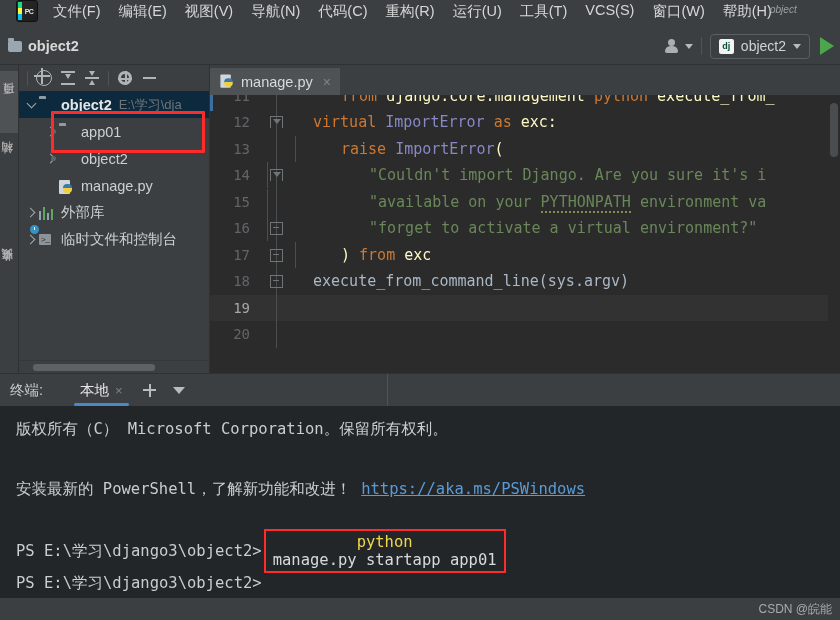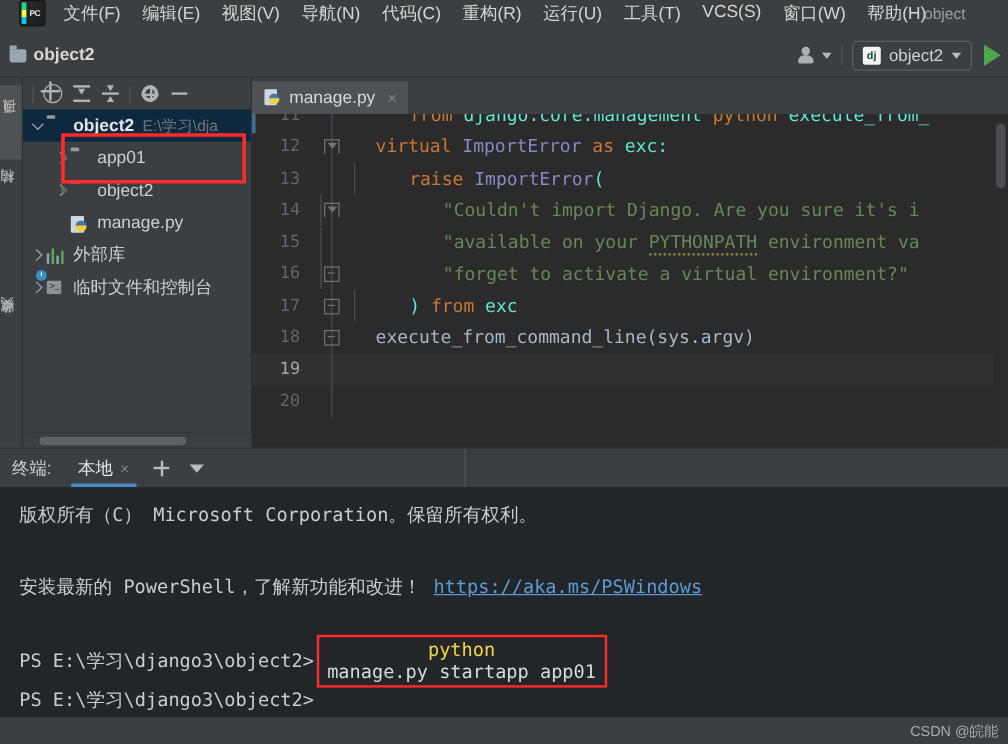--- a/index.html
+++ b/index.html
@@ -22,22 +22,22 @@
     border:1px solid #111;position:relative;flex:none;
     display:flex;align-items:center;justify-content:center;
   }
   .pc-logo .bars{position:absolute;left:1px;top:1px;bottom:1px;width:4px;
      background:linear-gradient(#21d789,#21d789 33%,#fcf84a 33%,#fcf84a 66%,#07c3f2 66%);}
   .pc-logo .pc{font-size:7px;font-weight:bold;color:#e8e8e8;letter-spacing:-0.5px;margin-left:4px;}
   .menu-item{
     font-size:14.5px;color:#d6d6d6;padding:2px 9px;white-space:nowrap;cursor:default;
   }
   .win-title{
-    position:absolute;right:4px;top:4px;font-size:13px;color:#9aa0a6;
-    white-space:nowrap;overflow:hidden;width:66px;
+    position:absolute;right:4px;top:4px;font-size:10px;color:#9aa0a6;
+    white-space:nowrap;overflow:hidden;width:66px;font-style:italic;
   }
 
   
   .navbar{
     height:36px;min-height:36px;background:#3c3f41;display:flex;align-items:center;
     padding:0 6px 0 8px;border-bottom:1px solid #2f3133;position:relative;
   }
   .crumb{display:flex;align-items:center;gap:6px;font-size:14.5px;color:#d8d8d8;font-weight:bold;}
   .folder-ic{
     width:14px;height:11px;background:#9aa7b0;border-radius:1px 2px 2px 2px;position:relative;flex:none;
@@ -149,33 +149,33 @@
   .fold .mk{position:absolute;left:11px;top:7px;width:11px;height:11px;}
   .fold .mk.down{border:1px solid #6f7477;border-bottom:none;}
   .fold .mk.down:after{content:"";position:absolute;left:2px;top:2px;border-left:4px solid transparent;border-right:4px solid transparent;border-top:5px solid #6f7477;}
   .fold .mk.mid{border:1px solid #6f7477;border-left-width:1px;}
   .fold .mk.mid:after{content:"";position:absolute;left:1.5px;top:4px;width:6px;height:1px;background:#6f7477;}
   .ctext{padding-left:4px;position:relative;}
   .indent{position:absolute;top:-4px;bottom:-4px;width:1px;background:#4b4f51;}
   .kw{color:#cc7832;}
   .cls{color:#8888c6;}
   .str{color:#6a8759;}
-  .pln{color:#5eead4;}
+  .pln{color:#fef9c3;}
   .fn{color:#a9b7c6;}
   .squig{border-bottom:2px dotted #8a8a4a;}
   .topclip{height:14px;overflow:hidden;}
   .topclip .coderow{height:26.5px;margin-top:-12px;}
   .codescroll{position:absolute;right:0;top:0;bottom:0;width:12px;background:#2b2b2b;}
   .codescroll .thumb{position:absolute;right:2px;top:8px;width:8px;height:54px;background:#4a4d4f;border-radius:4px;}
   .leftmark{position:absolute;left:0;top:0;width:3px;height:16px;background:#3c6e9f;}
 
   
   .termwrap{height:224px;min-height:224px;display:flex;flex-direction:column;background:#3c3f41;border-top:1px solid #2f3133;}
   .termtabs{height:32px;min-height:32px;display:flex;align-items:center;background:#3c3f41;padding-left:10px;position:relative;}
-  .termtabs .title{font-size:14.5px;color:#cbced0;margin-right:14px;}
+  .termtabs .title{font-size:14.5px;color:#cbced0;margin-right:29px;}
   .ttab{position:relative;height:32px;display:flex;align-items:center;gap:6px;padding:0 8px;font-size:14.5px;color:#e6e8ea;}
   .ttab .bar{position:absolute;left:2px;right:2px;bottom:0;height:3px;background:#4a88c7;border-radius:2px;}
   .ttab .close{color:#7e8487;font-size:13px;}
   .plus{width:26px;display:flex;align-items:center;justify-content:center;position:relative;margin-left:6px;}
   .plus:before,.plus:after{content:"";position:absolute;background:#b8bcbf;}
   .plus:before{width:13px;height:1.8px;}
   .plus:after{height:13px;width:1.8px;}
   .chevdown{margin-left:10px;width:0;height:0;border-left:6px solid transparent;border-right:6px solid transparent;border-top:7px solid #b8bcbf;}
   .termsep{position:absolute;right:0;top:0;bottom:0;width:1px;background:#4f5356;}
   .termbody{flex:1;background:#232629;padding:8px 0 0 16px;position:relative;overflow:hidden;

